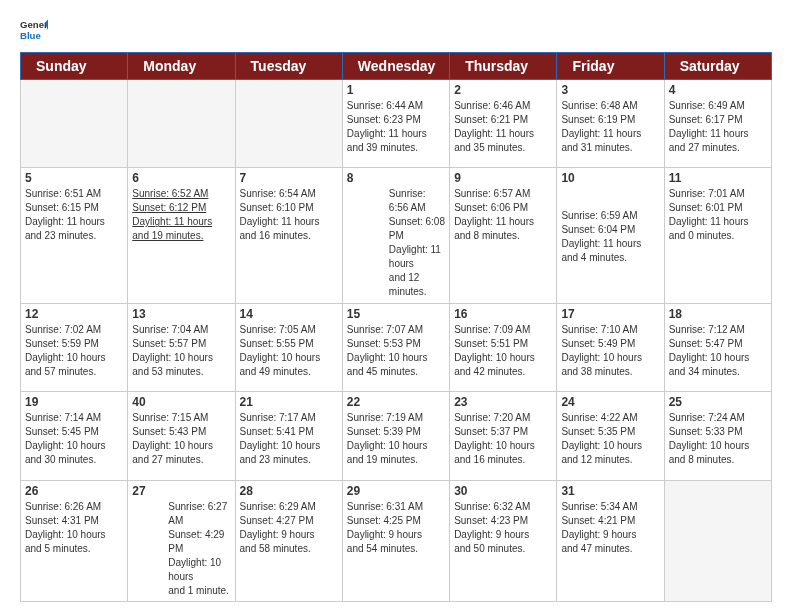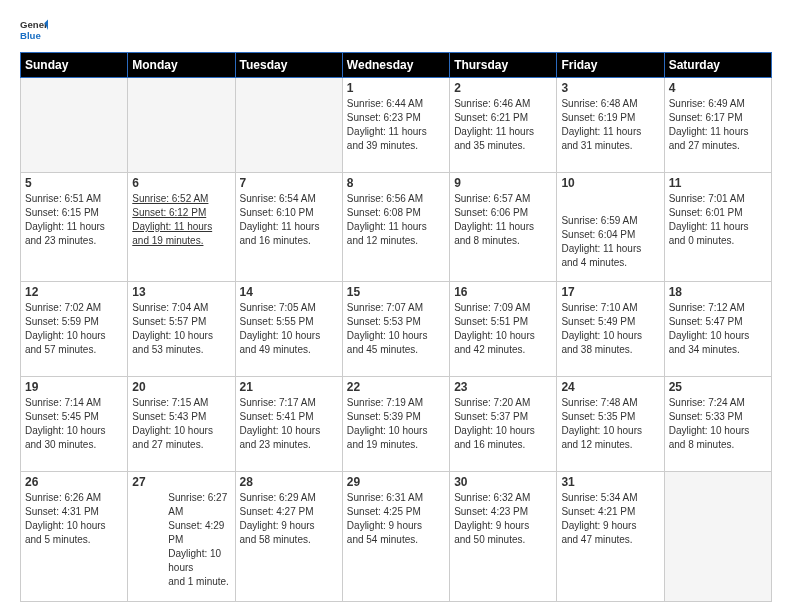--- a/index.html
+++ b/index.html
@@ -46,25 +46,25 @@
       color: #555;
     }
     .calendar {
       flex: 1;
       border: 1px solid #ccc;
       border-collapse: collapse;
       width: 100%;
       table-layout: fixed;
     }
     .calendar th {
-      background: #000000;
+      background: #7f1d1d;
       color: #fff;
-      font-size: 12px;
+      font-size: 14px;
       font-weight: bold;
-      padding: 5px 4px;
+      padding: 5px 15px;
       text-align: left;
       border: 1px solid #2a6abf;
     }
     .calendar td {
       border: 1px solid #ccc;
       vertical-align: top;
       padding: 3px 4px;
       font-size: 9.5px;
       color: #333;
       background: #fff;
@@ -169,21 +169,21 @@
           </td>
           <td>
             <div class="day-number">7</div>
             <div class="day-info" style="white-space: pre-line;">Sunrise: 6:54 AM
 Sunset: 6:10 PM
 Daylight: 11 hours
 and 16 minutes.</div>
           </td>
           <td>
             <div class="day-number">8</div>
-            <div class="day-info" style="white-space: pre-line;">Sunrise: 6:56 AM
+            <div class="day-info" style="white-space: pre-line; margin-left: 42px;">Sunrise: 6:56 AM
 Sunset: 6:08 PM
 Daylight: 11 hours
 and 12 minutes.</div>
           </td>
           <td>
             <div class="day-number">9</div>
             <div class="day-info" style="white-space: pre-line;">Sunrise: 6:57 AM
 Sunset: 6:06 PM
 Daylight: 11 hours
 and 8 minutes.</div>
@@ -256,21 +256,21 @@
         </tr>
         <tr class="week-row">
           <td>
             <div class="day-number">19</div>
             <div class="day-info" style="white-space: pre-line;">Sunrise: 7:14 AM
 Sunset: 5:45 PM
 Daylight: 10 hours
 and 30 minutes.</div>
           </td>
           <td>
-            <div class="day-number">20</div>
+            <div class="day-number">40</div>
             <div class="day-info" style="white-space: pre-line;">Sunrise: 7:15 AM
 Sunset: 5:43 PM
 Daylight: 10 hours
 and 27 minutes.</div>
           </td>
           <td>
             <div class="day-number">21</div>
             <div class="day-info" style="white-space: pre-line;">Sunrise: 7:17 AM
 Sunset: 5:41 PM
 Daylight: 10 hours
@@ -285,21 +285,21 @@
           </td>
           <td>
             <div class="day-number">23</div>
             <div class="day-info" style="white-space: pre-line;">Sunrise: 7:20 AM
 Sunset: 5:37 PM
 Daylight: 10 hours
 and 16 minutes.</div>
           </td>
           <td>
             <div class="day-number">24</div>
-            <div class="day-info" style="white-space: pre-line;">Sunrise: 7:48 AM
+            <div class="day-info" style="white-space: pre-line;">Sunrise: 4:22 AM
 Sunset: 5:35 PM
 Daylight: 10 hours
 and 12 minutes.</div>
           </td>
           <td>
             <div class="day-number">25</div>
             <div class="day-info" style="white-space: pre-line;">Sunrise: 7:24 AM
 Sunset: 5:33 PM
 Daylight: 10 hours
 and 8 minutes.</div>

